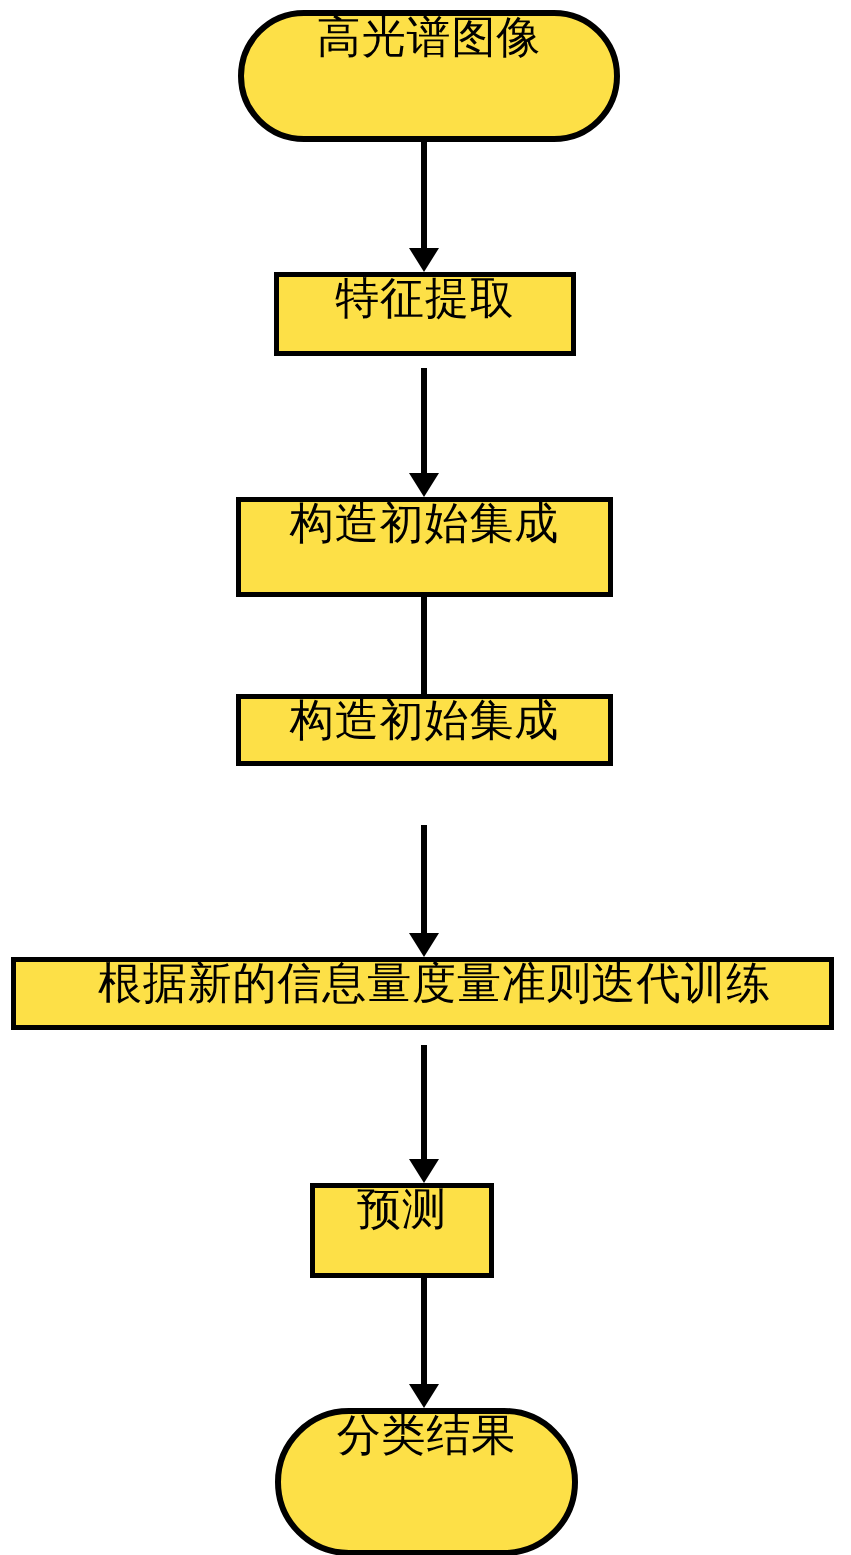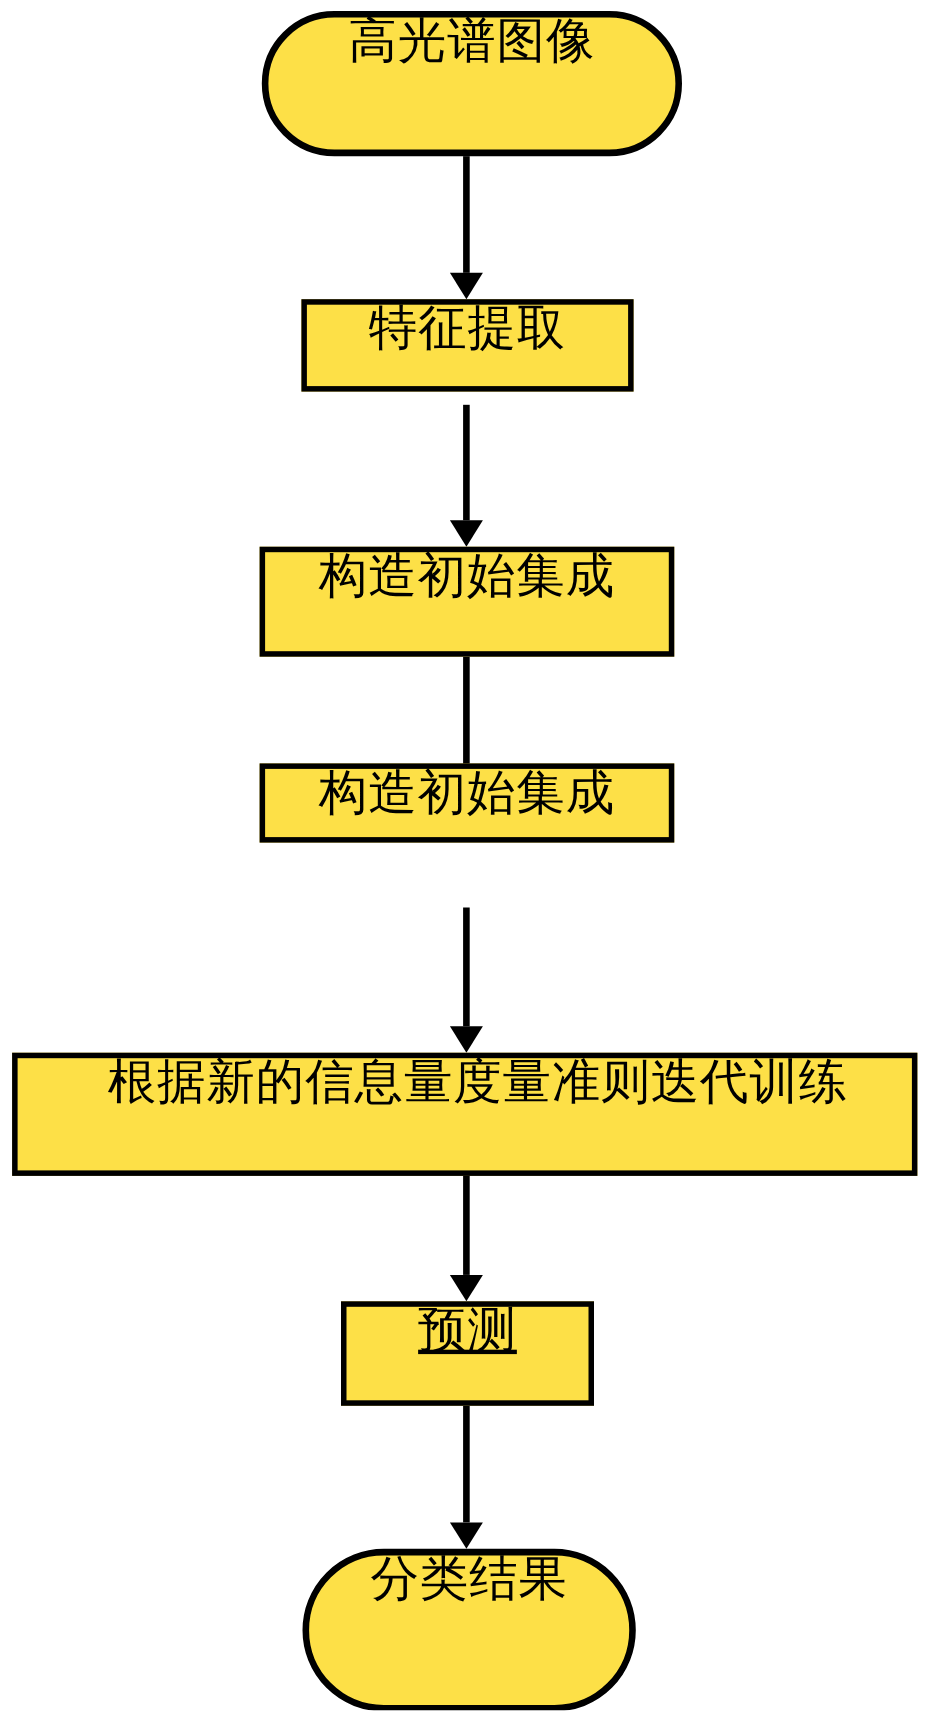--- a/index.html
+++ b/index.html
@@ -91,25 +91,25 @@
   </div>
 
   <div class="node" style="left: 236px; top: 497px; width: 377px; height: 100px; font-size: 44px; border-color: rgb(0, 0, 0); color: rgb(0, 0, 0);">
     <span class="node-label">构造初始集成</span>
   </div>
 
   <div class="node" style="left: 236px; top: 694px; width: 377px; height: 72px; font-size: 44px; border-color: rgb(0, 0, 0); color: rgb(0, 0, 0);">
     <span class="node-label">构造初始集成</span>
   </div>
 
-  <div class="node" style="left: 11px; top: 957px; width: 823px; height: 112px; font-size: 44px; border-color: rgb(0, 0, 0); color: rgb(0, 0, 0); padding-left: 24px;">
+  <div class="node" style="left: 11px; top: 957px; width: 823px; height: 73px; font-size: 44px; border-color: rgb(0, 0, 0); color: rgb(0, 0, 0); padding-left: 24px;">
     <span class="node-label">根据新的信息量度量准则迭代训练</span>
   </div>
 
-  <div class="node" style="left: 310px; top: 1183px; width: 230px; height: 95px; font-size: 44px; border-color: rgb(0, 0, 0); color: rgb(0, 0, 0); text-decoration: underline;">
+  <div class="node" style="left: 310px; top: 1183px; width: 184px; height: 95px; font-size: 44px; border-color: rgb(0, 0, 0); color: rgb(0, 0, 0);">
     <span class="node-label">预测</span>
   </div>
 
   <div class="node stadium" style="left: 275px; top: 1408px; width: 303px; height: 148px; font-size: 44px; border-color: rgb(0, 0, 0); color: rgb(0, 0, 0);">
     <span class="node-label">分类结果</span>
   </div>
 
 </div>
 
 </body></html>

